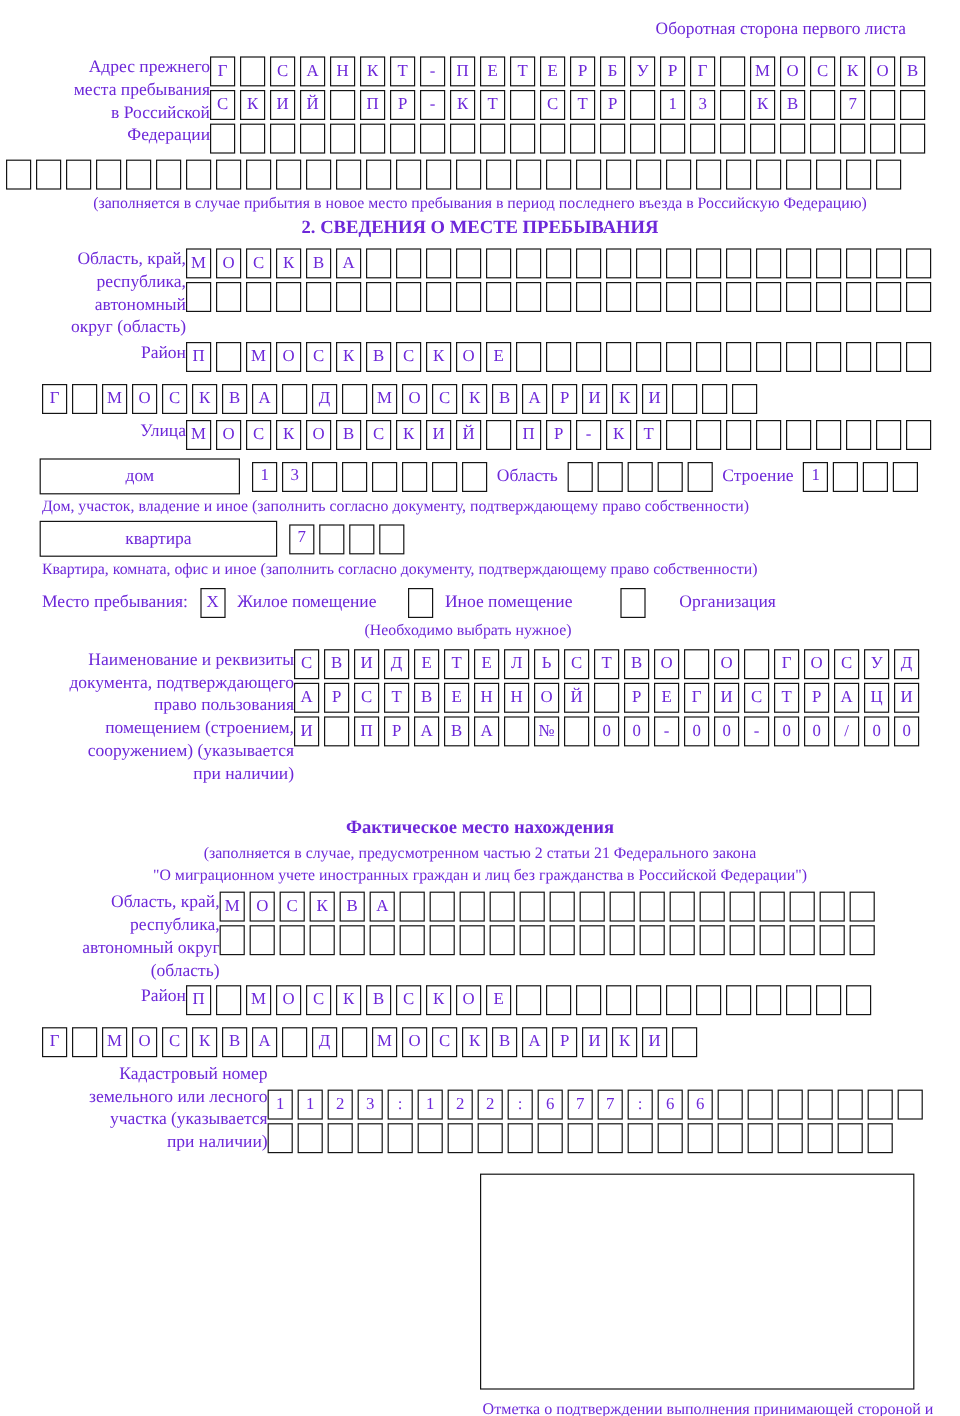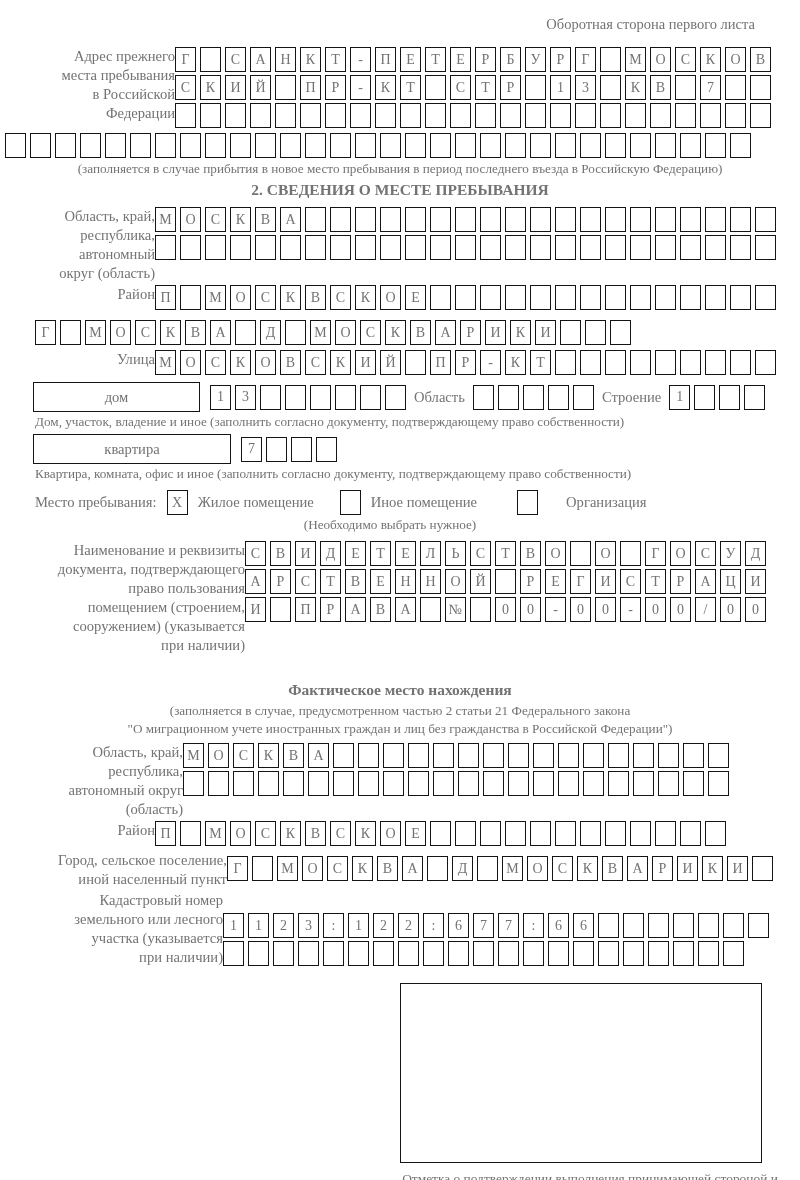--- a/index.html
+++ b/index.html
@@ -1,18 +1,18 @@
 <!DOCTYPE html>
 <html><head>
 <meta charset="utf-8">
 <style>
   html,body { margin:0; padding:0; background:#ffffff; }
   .page {
     position:relative; width:800px; height:1180px; box-sizing:border-box;
-    background:#ffffff; color:#737373;
+    background:#ffffff; color:#6d28d9;
     font-family:"Liberation Serif","DejaVu Serif",serif;
     padding:16px 0 0 35px; overflow:hidden;
   }
   .top-note { text-align:right; padding-right:45px; font-size:14.5px; margin-bottom:14px; }
   .frow { display:flex; align-items:flex-start; margin-bottom:2px; }
   .flabel { font-size:14.6px; line-height:19px; white-space:pre-line; flex:0 0 auto;text-align:right; }
   .rows { display:flex; flex-direction:column; }
   .boxrow { display:flex; gap:4px; margin-bottom:3px; }
   .cbox {
     display:inline-flex; align-items:center; justify-content:center;
@@ -538,22 +538,20 @@
         <span class="cbox"></span>
         <span class="cbox"></span>
         <span class="cbox"></span>
         <span class="cbox"></span>
         <span class="cbox"></span>
         <span class="cbox"></span>
       </div>
   </div>
 
   <div class="frow">
-    <div class="flabel" style="width:192px">Город, сельское поселение,
-иной населенный пункт</div>
     <div class="boxrow" style="margin-top:5px">
         <span class="cbox">Г</span>
         <span class="cbox"></span>
         <span class="cbox">М</span>
         <span class="cbox">О</span>
         <span class="cbox">С</span>
         <span class="cbox">К</span>
         <span class="cbox">В</span>
         <span class="cbox">А</span>
         <span class="cbox"></span>

